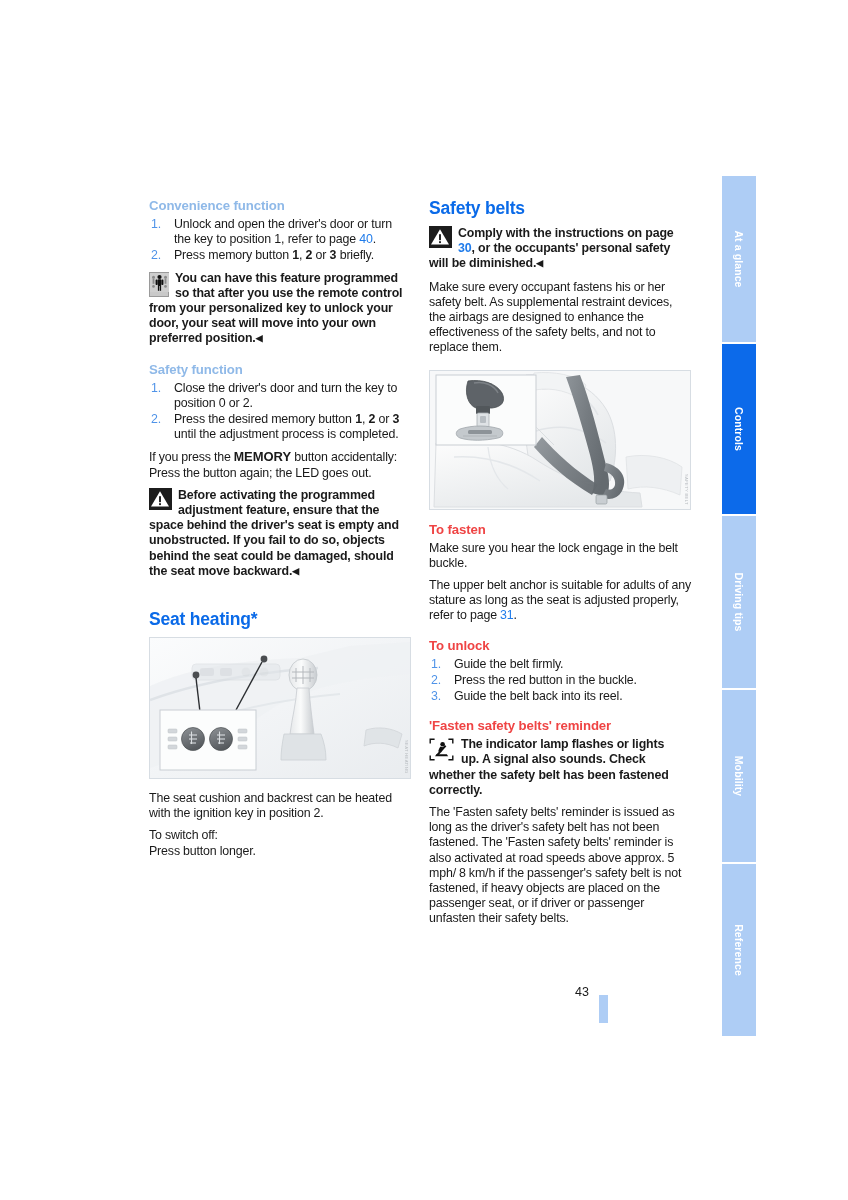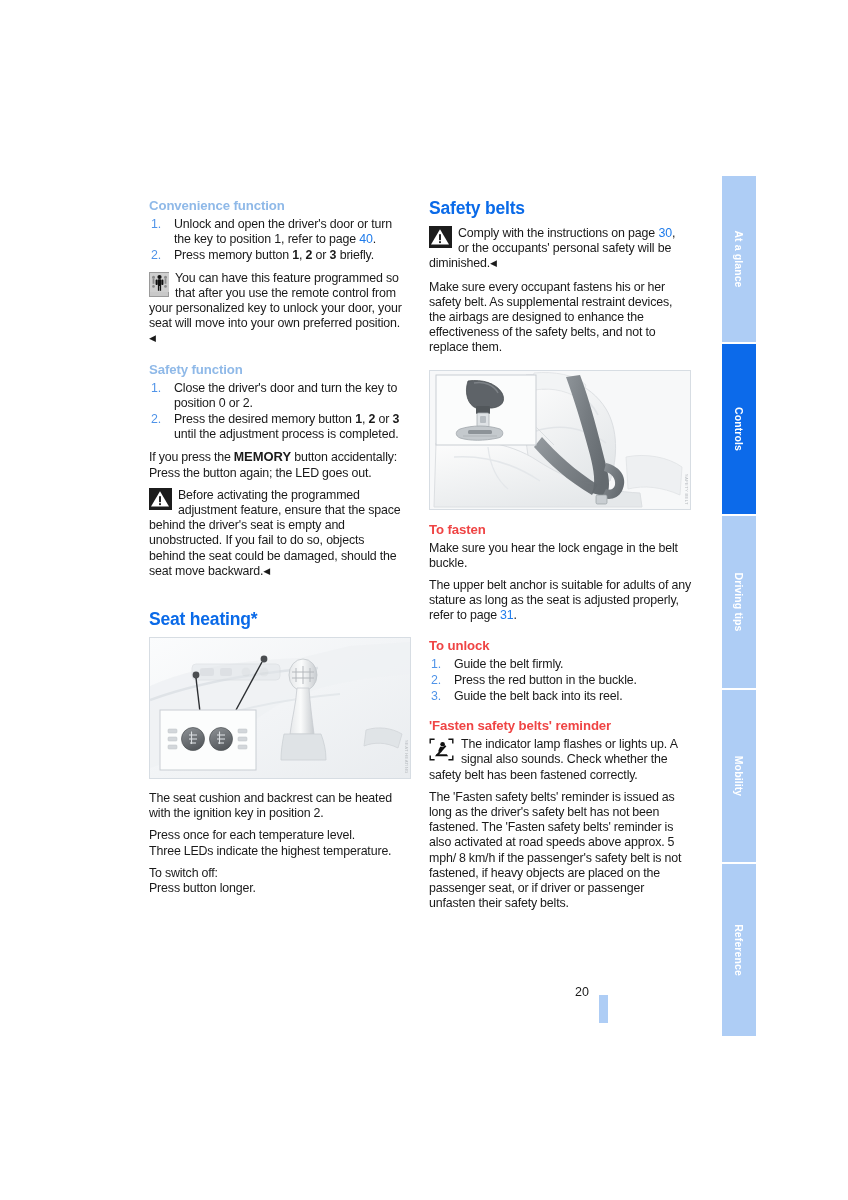--- a/index.html
+++ b/index.html
@@ -90,20 +90,21 @@
     position: absolute;
     left: 2px;
     top: 0;
     color: #4f93e8;
   }
 
   
   .note {
     margin: 0 8px 7px 0;
     letter-spacing: -0.15px;
+    font-weight: bold;
   }
   .note .noteicon {
     float: left;
     margin: 1px 6px 0 0;
     width: 20px;
     height: 20px;
   }
   .note .noteicon.big {
     width: 23px;
     height: 23px;
@@ -368,22 +369,20 @@
             <rect x="88" y="91" width="9" height="4" rx="1"></rect>
             <rect x="88" y="99" width="9" height="4" rx="1"></rect>
             <rect x="88" y="107" width="9" height="4" rx="1"></rect>
           </g>
         </g>
       </svg>
       <div class="figcredit">SEAT HEATING</div>
     </div>
 
     <p class="para">The seat cushion and backrest can be heated with the ignition key in position 2.</p>
-    <p class="para" style="white-space: pre-line;">Press once for each temperature level.
-Three LEDs indicate the highest temperature.</p>
     <p class="para" style="white-space: pre-line;">To switch off:
 Press button longer.</p>
   </div>
 
   <div class="col col-right">
 
     <h1 class="sec-title">Safety belts</h1>
 
     <div class="note">
       <span class="noteicon big">
@@ -518,16 +517,16 @@
       <span class="tab-label">Driving tips</span>
     </div>
     <div class="tab" style="height:172px;">
       <span class="tab-label">Mobility</span>
     </div>
     <div class="tab" style="height:172px;">
       <span class="tab-label">Reference</span>
     </div>
   </div>
 
-  <div class="pagenum">20</div>
+  <div class="pagenum">43</div>
   <div class="pagebar"></div>
 
 </div>
 
 </body></html>

